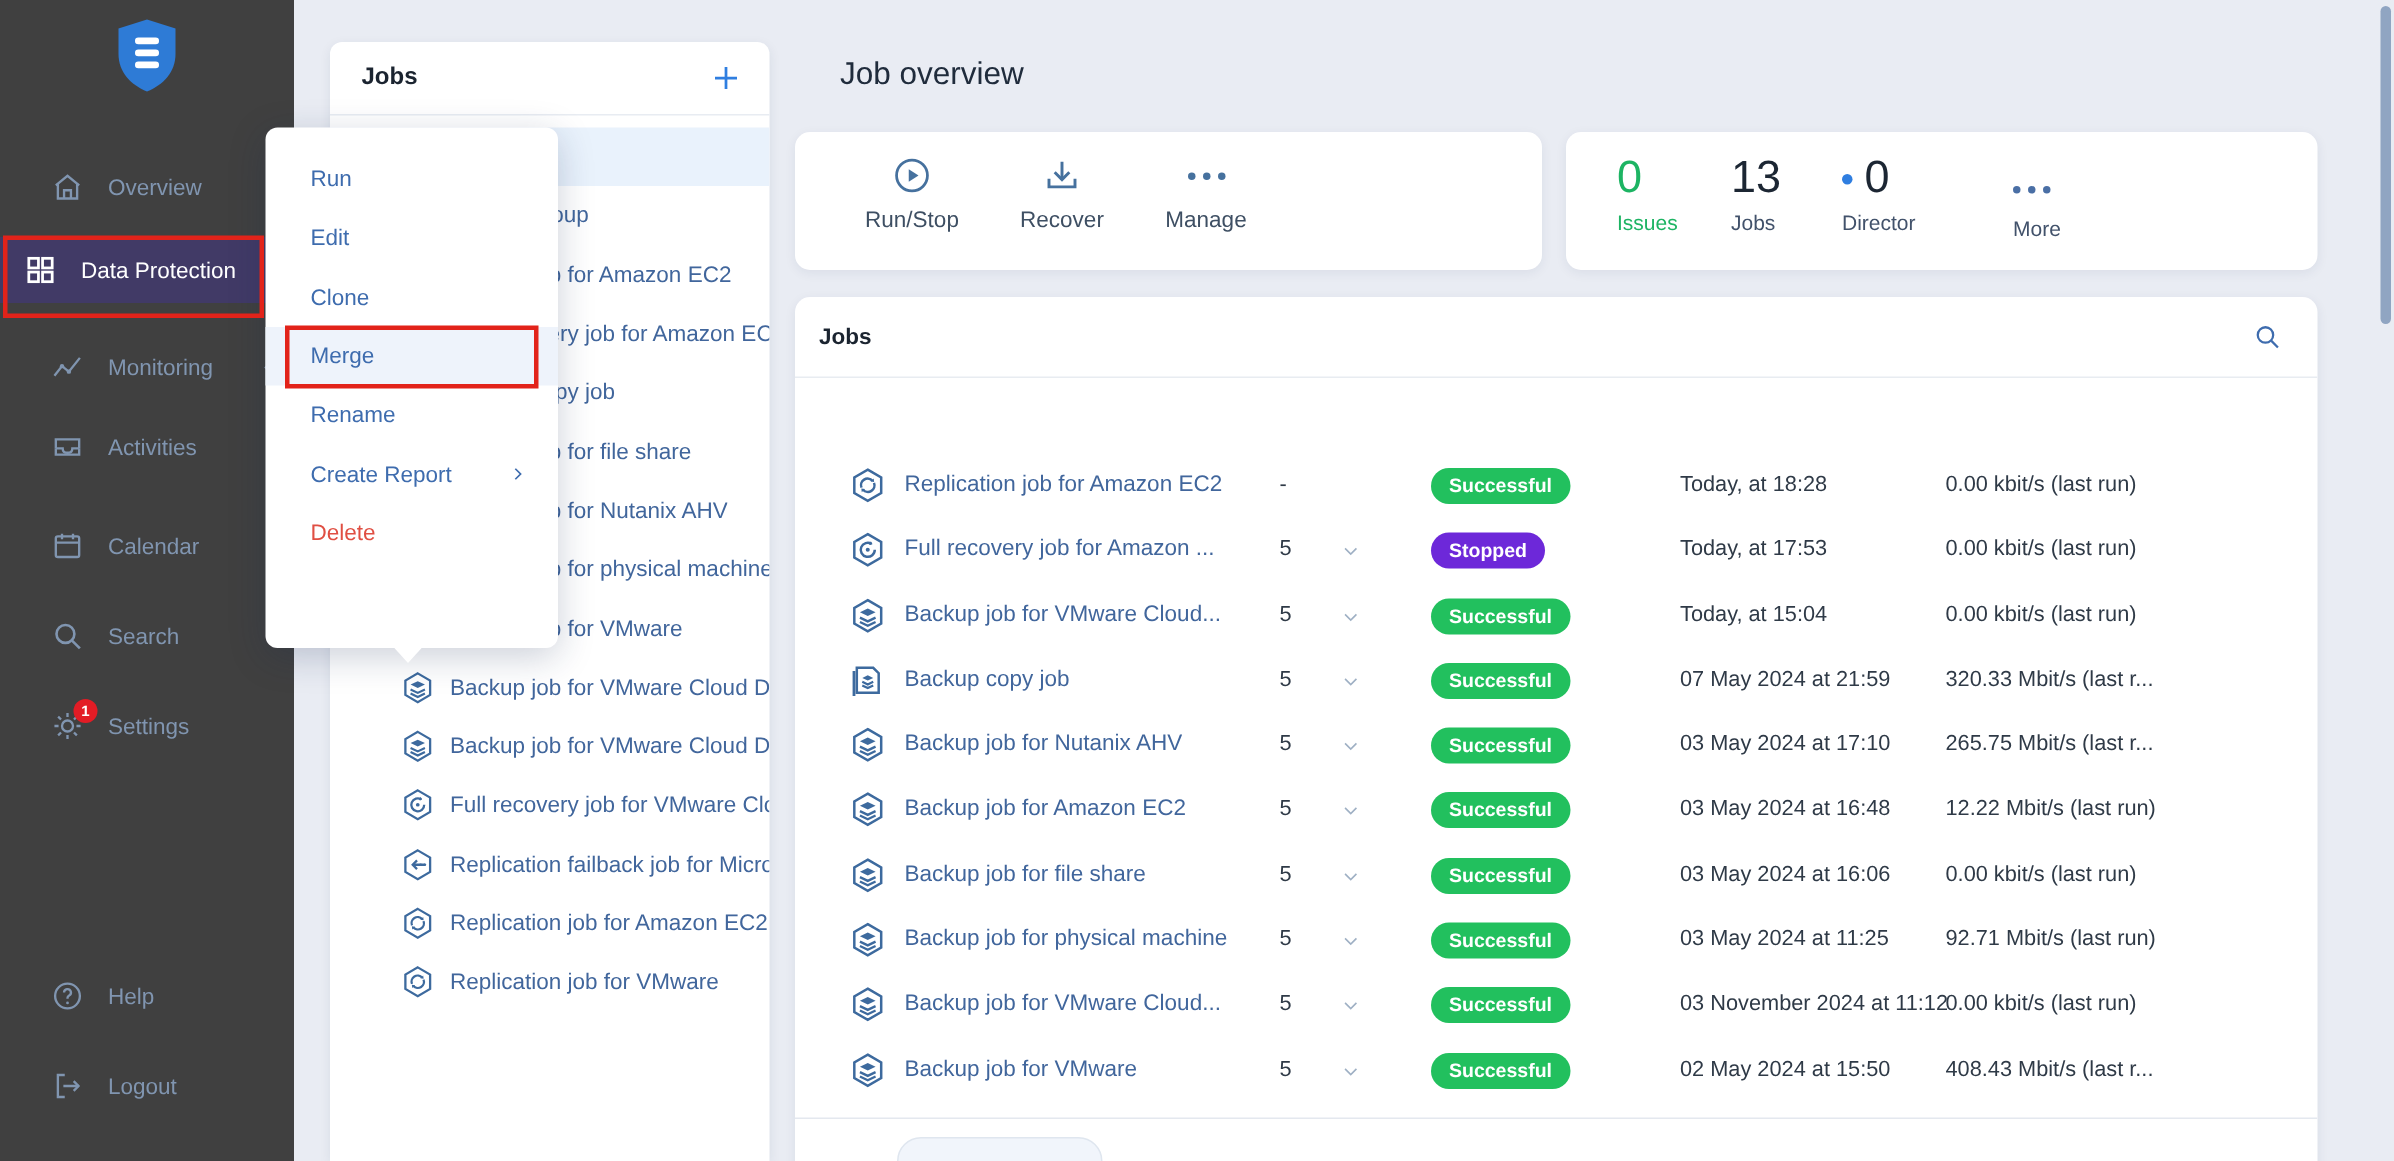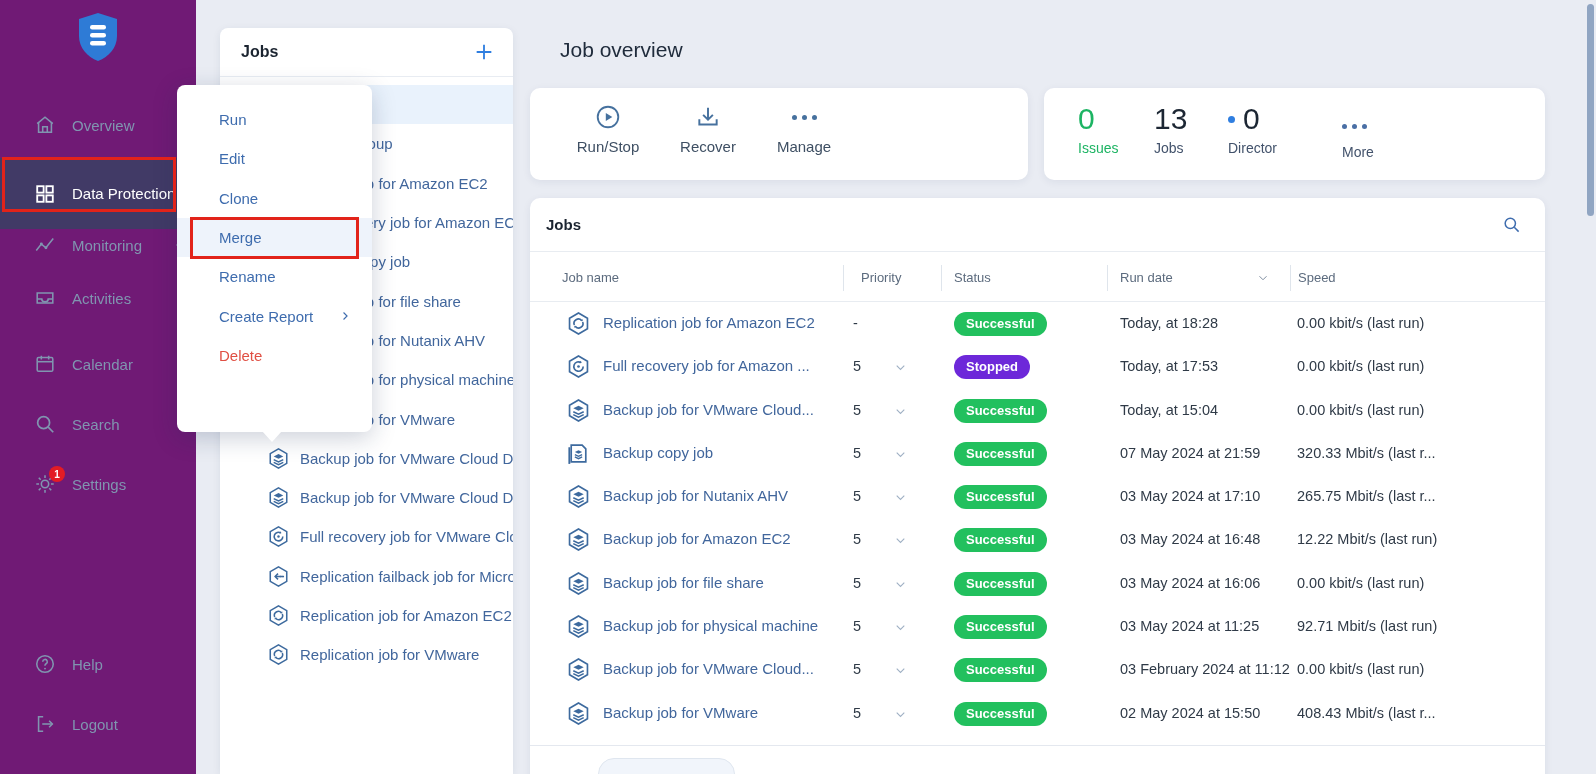--- a/index.html
+++ b/index.html
@@ -8,31 +8,31 @@
     font-family:"Liberation Sans", sans-serif;
     background:#e9ecf3;
     position:relative;
     color:#333b46;
   }
   svg { display:block; }
 
   
   .sidebar {
     position:absolute; left:0; top:0; width:196px; height:774px;
-    background:#701a75; z-index:10;
+    background:#404040; z-index:10;
   }
   .logo { position:absolute; left:76px; top:12px; width:44px; height:50px; }
   .nav-item {
     position:absolute; left:0; width:196px; height:40px;
     display:flex; align-items:center; gap:16px; padding-left:34px;
     color:#8095b0; font-size:15px; cursor:pointer;
   }
   .nav-item .nico { width:22px; height:22px; flex:0 0 22px; color:#8095b0; position:relative; }
   .nav-item.active {
-    height:71px; background:#413a66; color:#ffffff; padding-left:34px;
+    height:44px; background:#413a66; color:#ffffff; padding-left:16px;
   }
   .nav-item.active .nico { color:#ffffff; }
   .nav-chevron { margin-left:14px; color:#8095b0; }
   .badge {
     position:absolute; top:-7px; right:-9px; min-width:16px; height:16px;
     background:#e31c25; color:#fff; border-radius:8px; font-size:10px; font-weight:bold;
     display:flex; align-items:center; justify-content:center; padding:0 4px;
   }
   .annotation {
     position:absolute; border:3px solid #e2231a; z-index:80; pointer-events:none;
@@ -67,21 +67,21 @@
     position:absolute; left:177px; top:85px; width:195px; height:347px;
     background:#ffffff; border-radius:8px;
     box-shadow:0 6px 24px rgba(25,40,80,0.22); z-index:60; padding-top:15px;
   }
   .ctx-notch {
     position:absolute; left:85px; bottom:-10px; width:0; height:0;
     border-left:10px solid transparent; border-right:10px solid transparent;
     border-top:11px solid #ffffff;
   }
   .ctx-item {
-    height:39.3px; display:flex; align-items:center; padding:0 20px 0 42px;
+    height:39.3px; display:flex; align-items:center; padding:0 20px 0 30px;
     font-size:15px; color:#3e6cae; cursor:pointer; position:relative;text-align:center;
   }
   .ctx-item.highlighted { background:#eef3fb; }
   .ctx-item.danger { color:#e04f43; }
   .ctx-item .sub-arrow { margin-left:auto; color:#3e6cae; width:14px; height:14px; }
 
   
   .page-title {
     position:absolute; left:546px; top:38px; font-size:21px; font-weight:500;
     color:#202c3c; z-index:1;margin-left:14px;
@@ -582,36 +582,20 @@
 <div class="card table-card">
   <div class="tc-header">
     <span class="tc-title">Jobs</span>
     <span class="tc-search">
         <svg width="19" height="19">
           <use href="#i-search"></use>
         </svg>
       </span>
   </div>
 
-  <div class="col-head">
-    <span class="col-label" style="left:32px">Job name</span>
-    <span class="col-div" style="left:313px"></span>
-    <span class="col-label" style="left:331px">Priority</span>
-    <span class="col-div" style="left:411px"></span>
-    <span class="col-label" style="left:424px">Status</span>
-    <span class="col-div" style="left:577px"></span>
-    <span class="col-label" style="left:590px">Run date</span>
-    <span class="sort-chev" style="left:727px">
-        <svg width="12" height="12">
-          <use href="#i-chev-down"></use>
-        </svg>
-      </span>
-    <span class="col-div" style="left:760px"></span>
-    <span class="col-label" style="left:768px">Speed</span>
-  </div>
 
   <div class="t-rows">
 
     <div class="t-row">
       <span class="cico">
           <svg width="25" height="25">
             <use href="#i-hex-replication"></use>
           </svg>
         </span>
       <span class="cname">Replication job for Amazon EC2</span>
@@ -754,21 +738,21 @@
           </svg>
         </span>
       <span class="cname">Backup job for VMware Cloud...</span>
       <span class="cpri">5</span>
       <span class="cchev">
           <svg width="13" height="13">
             <use href="#i-chev-down"></use>
           </svg>
         </span>
       <span class="cstatus" style="background: rgb(34, 192, 94);">Successful</span>
-      <span class="cdate">03 February 2024 at 11:12</span>
+      <span class="cdate">03 November 2024 at 11:12</span>
       <span class="cspeed">0.00 kbit/s (last run)</span>
     </div>
 
     <div class="t-row">
       <span class="cico">
           <svg width="25" height="25">
             <use href="#i-hex-backup"></use>
           </svg>
         </span>
       <span class="cname">Backup job for VMware</span>

